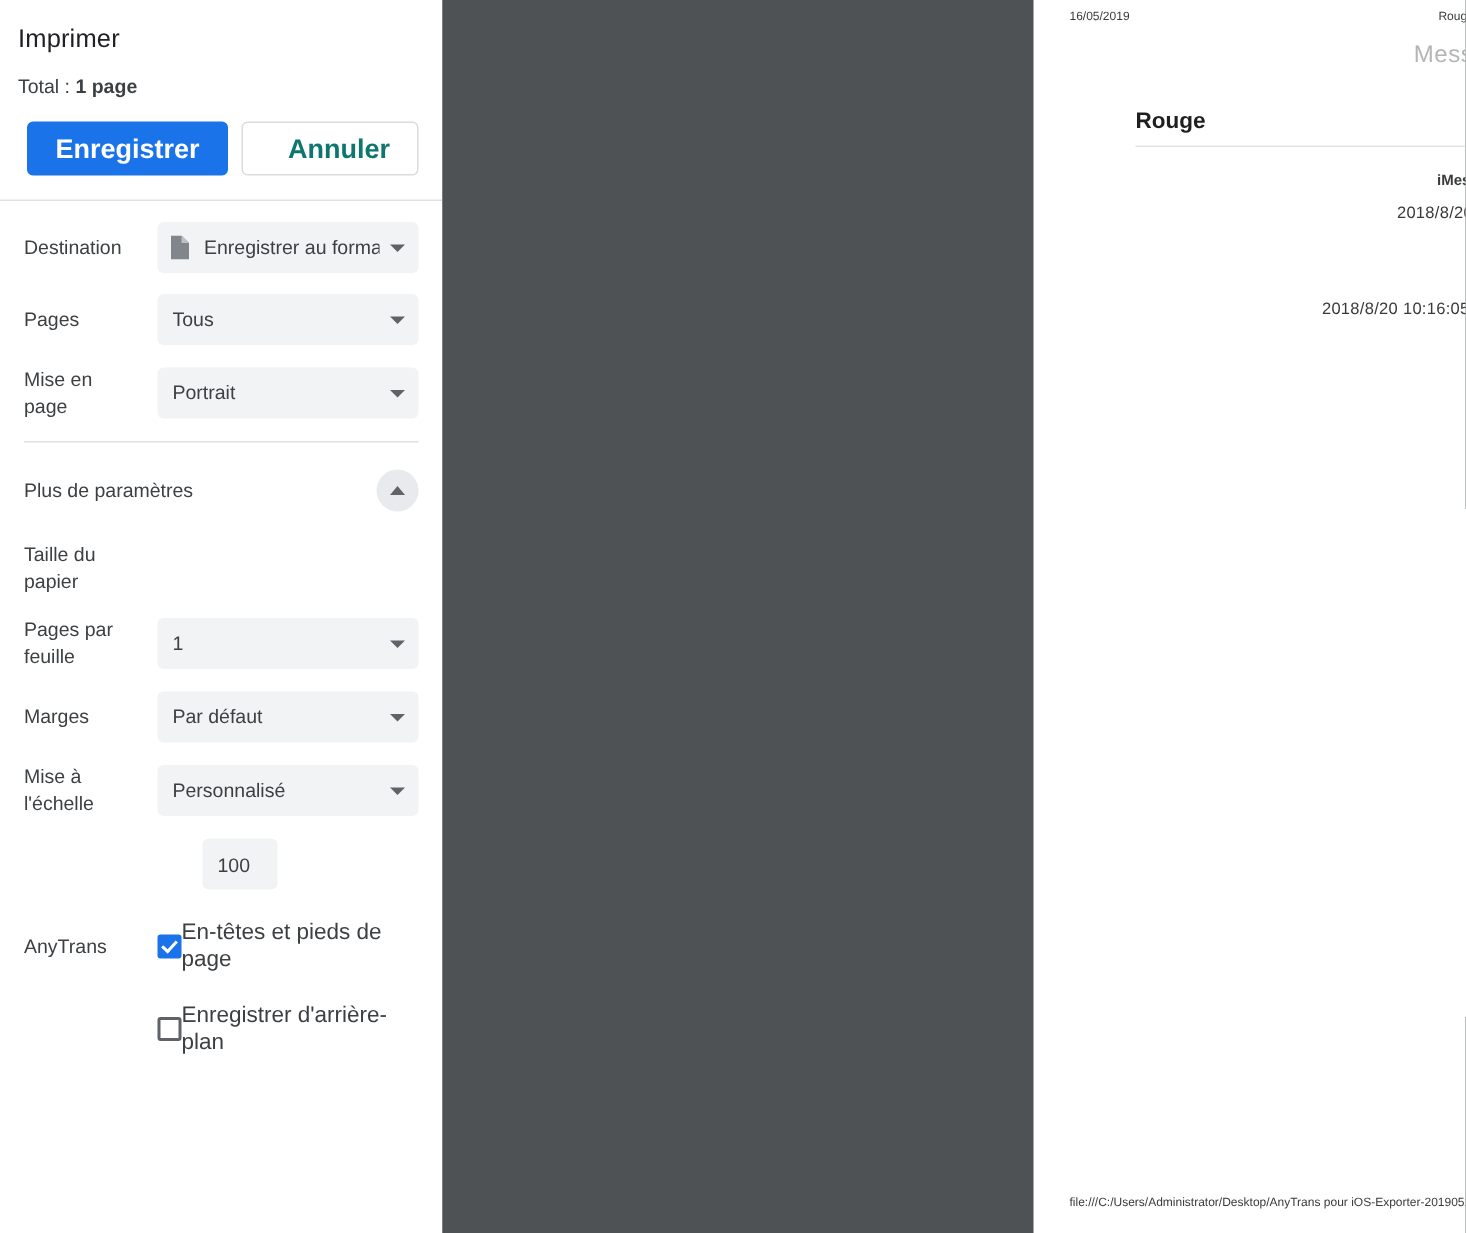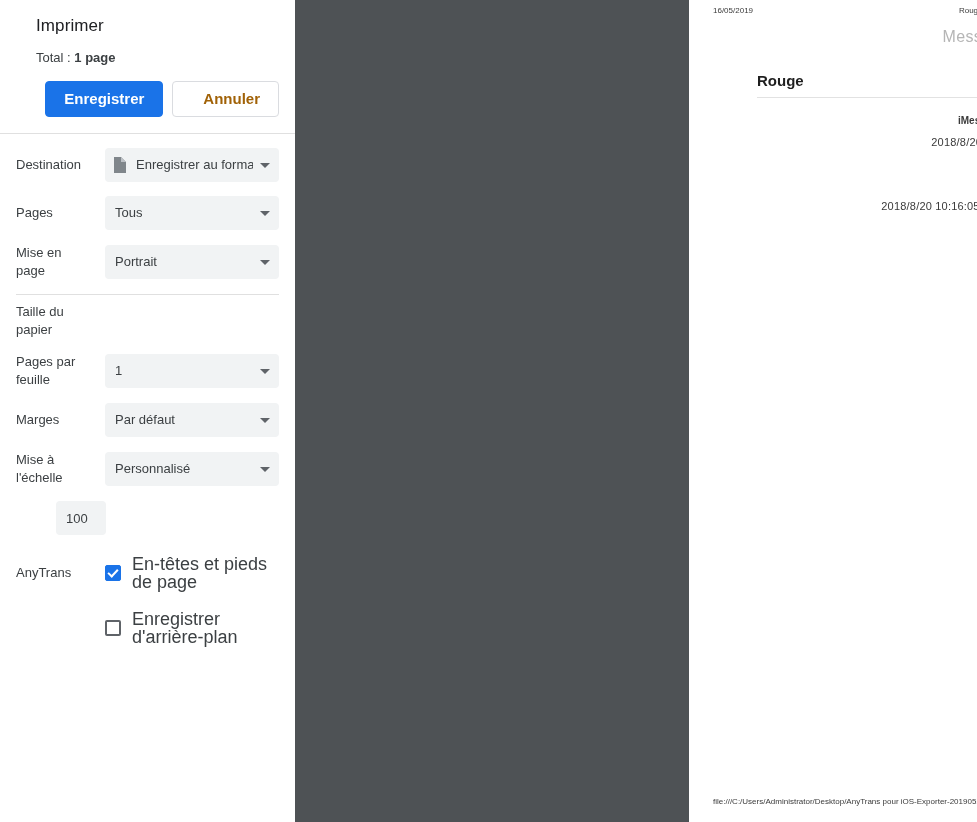--- a/index.html
+++ b/index.html
@@ -27,21 +27,20 @@
     left: 0;
     top: 0;
     width: 295px;
     height: 822px;
     background: #ffffff;
     box-sizing: border-box;
     overflow: hidden;
   }
   .panel-head {
     padding: 14px 16px 0 12px;
-    margin-left: 24px;
   }
   .panel-title {
     font-size: 17px;
     color: #202124;
     line-height: 24px;
     letter-spacing: 0.1px;
   }
   .panel-total {
     margin-top: 11px;
     font-size: 13px;
@@ -53,38 +52,38 @@
   }
   .panel-actions {
     display: flex;
     justify-content: flex-end;
     gap: 9px;
     padding: 14px 16px 16px 16px;
     border-bottom: 1px solid #e0e0e0;
   }
   .btn {
     font-family: "Liberation Sans", sans-serif;
-    font-size: 15px;
+    font-size: 18px;
     font-weight: bold;
     line-height: 16px;
     border-radius: 4px;
     padding: 9px 18px;
     cursor: pointer;
     box-sizing: border-box;
     white-space: nowrap;
     text-align: center;
   }
   .btn-primary {
     background: #1a73e8;
     color: #ffffff;
     border: 1px solid #1a73e8;
   }
   .btn-secondary {
     background: #ffffff;
-    color: #a16207;
+    color: #0f766e;
     border: 1px solid #dadce0;
     padding-left: 30px;
   }
 
   .settings {
     padding: 0 16px;
   }
   .section {
     padding: 14px 0 10px 0;
   }
@@ -171,21 +170,21 @@
     cursor: pointer;
   }
   .chev-up {
     width: 0; height: 0;
     border-left: 5px solid transparent;
     border-right: 5px solid transparent;
     border-bottom: 6px solid #5f6368;
   }
 
   .scale-input {
-    margin-left: 40px;
+    margin-left: 119px;
     width: 50px;
     height: 34px;
     background: #f1f3f4;
     border: none;
     border-radius: 4px;
     font-family: "Liberation Sans", sans-serif;
     font-size: 13px;
     color: #3c4043;
     padding: 0 10px;
     box-sizing: border-box;
@@ -227,22 +226,21 @@
     position: absolute;
     left: 4px;
     top: 1px;
     width: 4px;
     height: 8px;
     border: solid #ffffff;
     border-width: 0 2px 2px 0;
     transform: rotate(43deg);
   }
   .cb-text {
-    margin-left: 11px;
-    font-size: 18px;
+    font-size: 15px;
     color: #3c4043;
     line-height: 18px;
   }
 
   
   .preview-backdrop {
     position: absolute;
     left: 295px;
     top: 0;
     width: 682px;
@@ -389,20 +387,26 @@
         <div class="row">
           <div class="row-label">Mise en page</div>
           <div class="select">
             <span class="sel-text">Portrait</span>
             <span class="caret"></span>
           </div>
         </div>
 
       </div>
 
+      <div class="more-row">
+        <div class="more-label">Plus de paramètres</div>
+        <div class="circle-btn">
+          <span class="chev-up"></span>
+        </div>
+      </div>
 
       <div class="section" style="padding-top:8px;">
 
         <div class="row">
           <div class="row-label">Taille du papier</div>
         </div>
 
         <div class="row">
           <div class="row-label">Pages par feuille</div>
           <div class="select">

